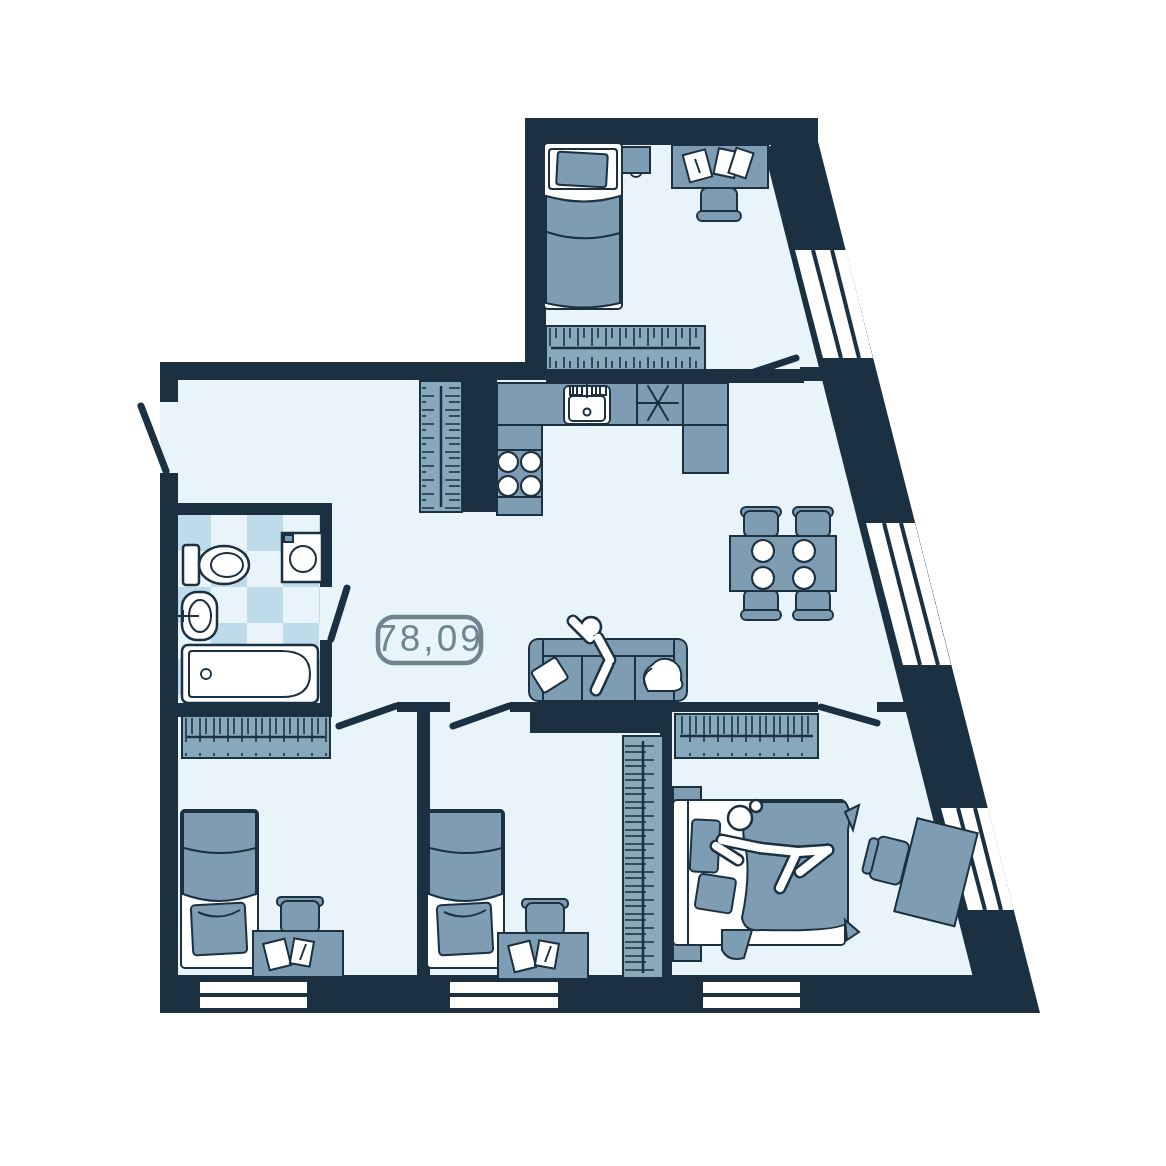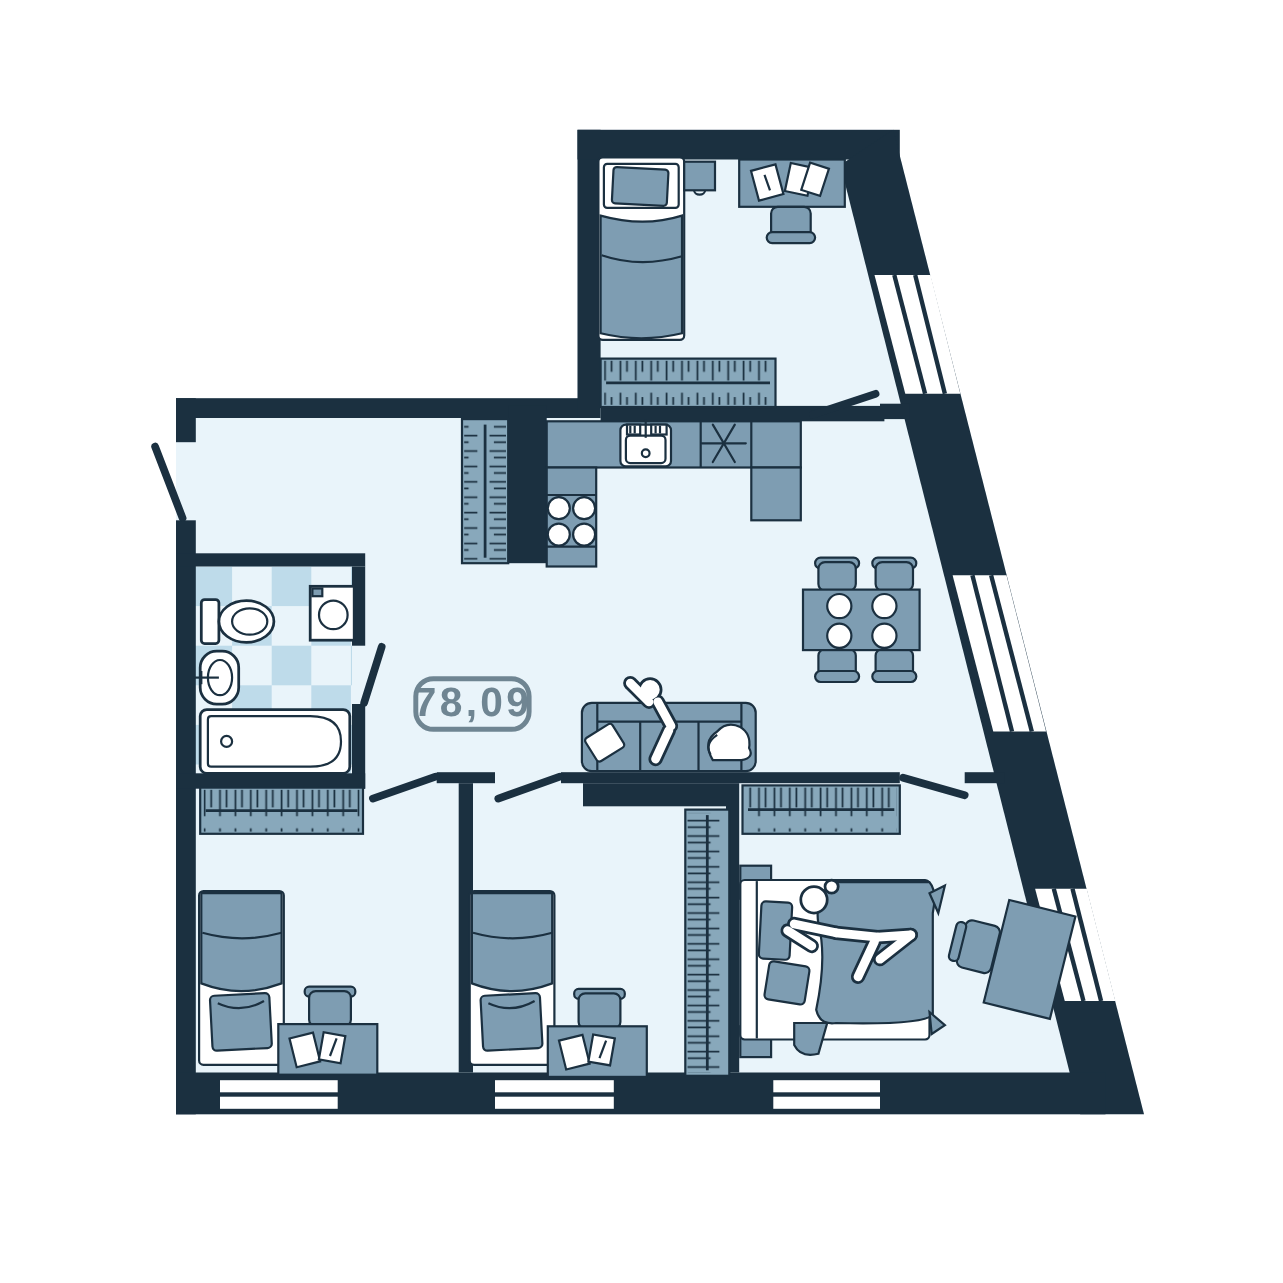--- a/index.html
+++ b/index.html
@@ -1,17 +1,17 @@
 <!DOCTYPE html>
 <html style="--background: #ffffff; --wall: #1b3040; --floor: #e9f4fa; --furniture: #7e9db2; --wardrobe: #88a8bb; --fixture: #ffffff; --tile: #bedbea; --label: #6f8592;"><head>
 <meta charset="utf-8">
 <style>
   html,body{margin:0;padding:0;background:#fff;}
   .stage{width:958px;height:1166px;position:relative;background:var(--background,#fff);
-         font-family:"Liberation Sans",sans-serif;font-weight:bold;}
+         font-family:"Liberation Sans",sans-serif;}
   svg{position:absolute;left:0;top:0;}
   .w{fill:var(--wall);}
   .flr{fill:var(--floor);}
   .fu{fill:var(--furniture);stroke:var(--wall);stroke-width:2;}
   .wr{fill:var(--wardrobe);stroke:var(--wall);stroke-width:2;}
   .wh{fill:var(--fixture);stroke:var(--wall);stroke-width:2.5;}
   .whf{fill:var(--fixture);stroke:var(--wall);stroke-width:2;}
   .ln{stroke:var(--wall);stroke-width:2;fill:none;}
   .rail{stroke:var(--wall);stroke-width:2.5;fill:none;}
   .hang{stroke:var(--wall);stroke-width:1.6;}

